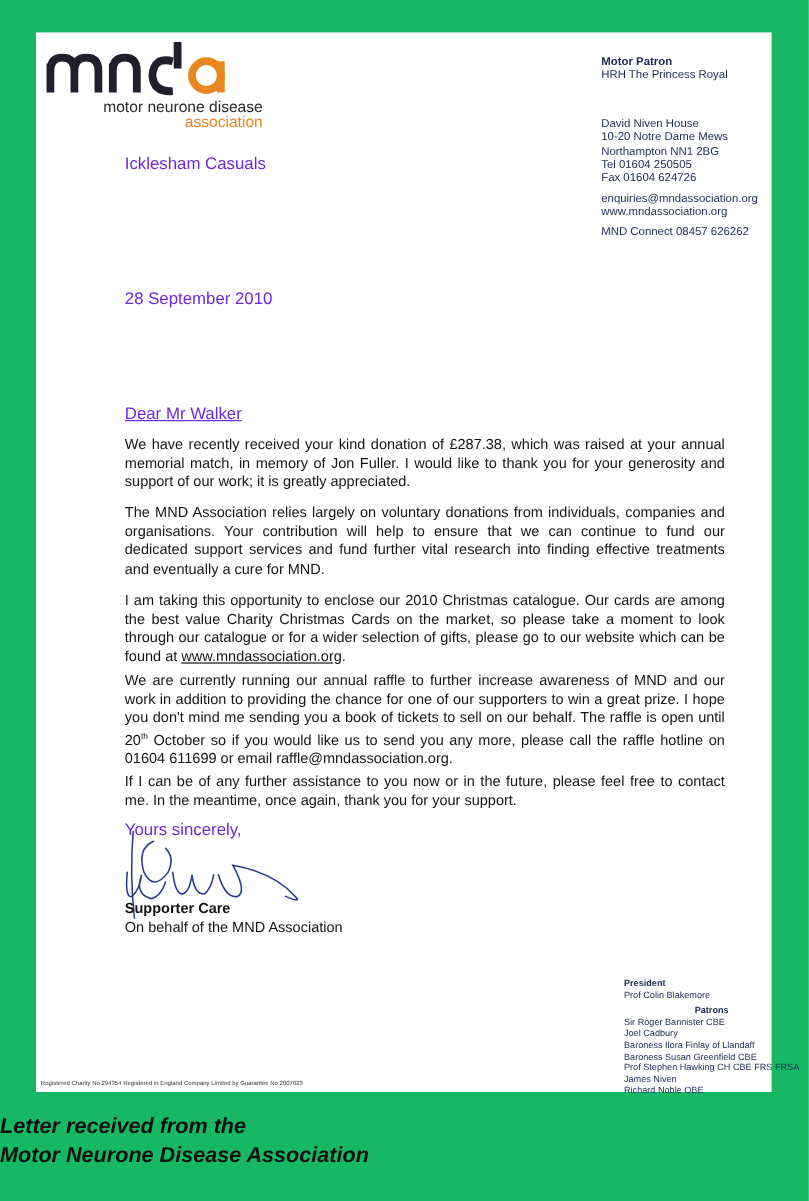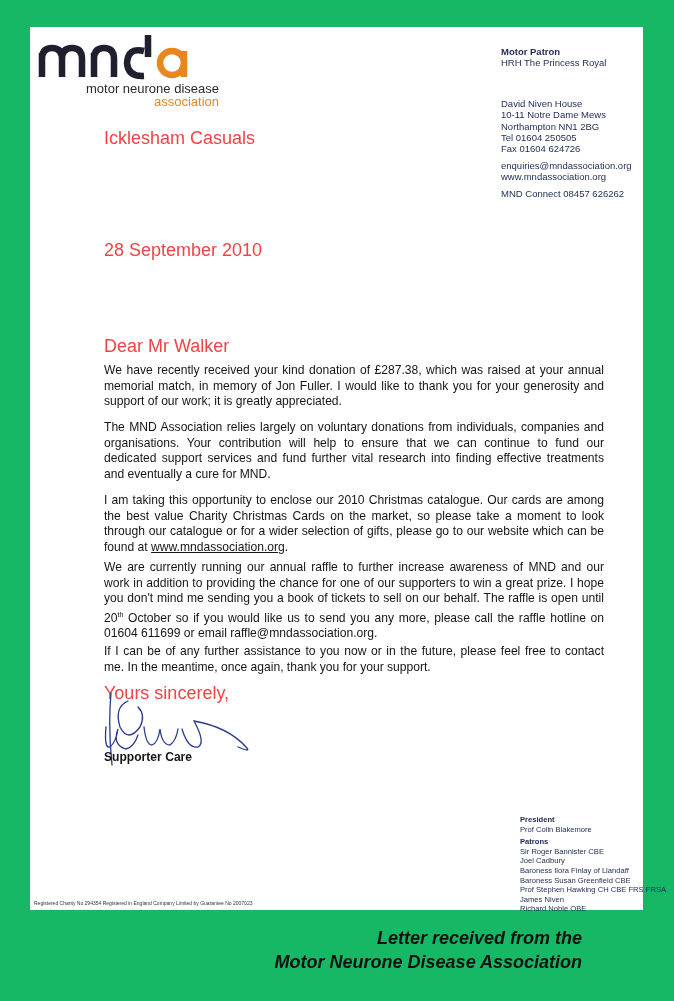--- a/index.html
+++ b/index.html
@@ -28,25 +28,25 @@
   .rightcol {
     position: absolute; left: 471px; top: 19px;
     font-size: 9.5px; line-height: 11.4px; color: #1d2a52;
     white-space: nowrap;
   }
   .rightcol .bold { font-weight: bold; }
   .rightcol .gap1 { margin-top: 29px; }
   .rightcol .gap2 { margin-top: 5px; }
   .letter {
     position: absolute; left: 74px;
-    font-size: 18px; color: #ef4444;
+    font-size: 14px; color: #6d28d9;
   }
   .recipient { top: 101px; }
   .date { top: 213px; }
-  .salutation { top: 309px; }
+  .salutation { top: 309px; text-decoration: underline; }
   .para {
     position: absolute; left: 74px; width: 500px;
     font-size: 12.1px; line-height: 15.5px; color: #151515;
     text-align: justify;
   }
   .p1 { top: 336px; }
   .p2 { top: 393px; }
   .p3 { top: 466px; }
   .p4 { top: 533px; }
   .p5 { top: 617px; }
@@ -58,28 +58,28 @@
     font-size: 12.1px; line-height: 15.5px; color: #151515;
   }
   .signer .b { font-weight: bold; }
   .footer-right {
     position: absolute; left: 470px; top: 788px;
     font-size: 7.6px; line-height: 9.6px; color: #1d2a52;
     white-space: nowrap;
     margin-left: 20px;
   }
   .footer-right .b { font-weight: bold; }
-  .footer-right .gap { margin-top: 3px; }
+  .footer-right .gap { margin-top: 3px; text-align: center; }
   .regline {
     position: absolute; left: 4px; top: 873px;
     font-size: 5px; color: #333; white-space: nowrap;
   }
   .caption {
     position: absolute; left: 0; top: 926px; width: 582px;
-    text-align: right;
+    text-align: left;
     font-family: "Liberation Sans", sans-serif;
     font-weight: bold; font-style: italic;
     font-size: 18px; line-height: 24px; color: #111;
   }
 </style>
 </head>
 <body>
 
 <div class="paper">
 
@@ -103,21 +103,21 @@
 
   <div class="tagline">
     <div>motor neurone disease</div>
     <div class="l2">association</div>
   </div>
 
   <div class="rightcol">
     <div class="bold">Motor Patron</div>
     <div>HRH The Princess Royal</div>
     <div class="gap1">David Niven House</div>
-    <div>10-11 Notre Dame Mews</div>
+    <div>10-20 Notre Dame Mews</div>
     <div>Northampton NN1 2BG</div>
     <div>Tel 01604 250505</div>
     <div>Fax 01604 624726</div>
     <div class="gap2">enquiries@mndassociation.org</div>
     <div>www.mndassociation.org</div>
     <div class="gap2">MND Connect 08457 626262</div>
   </div>
 
   <div class="letter recipient">Icklesham Casuals</div>
   <div class="letter date">28 September 2010</div>
@@ -136,20 +136,21 @@
       <path d="M13 6 Q10 40 14 78"></path>
       <path d="M8 40 Q6 62 12 60 Q18 55 20 42 Q14 58 28 62 Q36 60 40 48"></path>
       <path d="M30 14 Q16 20 22 40 Q30 56 42 40 Q48 28 40 20"></path>
       <path d="M46 40 Q48 58 54 58 Q60 56 62 42 Q64 58 72 58 Q78 54 80 42"></path>
       <path d="M84 42 Q90 62 100 60 Q108 56 96 34 Q130 40 148 60 Q154 66 140 60"></path>
     </g>
   </svg>
 
   <div class="signer">
     <div class="b">Supporter Care</div>
+    <div>On behalf of the MND Association</div>
   </div>
 
   <div class="footer-right">
     <div class="b">President</div>
     <div>Prof Colin Blakemore</div>
     <div class="b gap">Patrons</div>
     <div>Sir Roger Bannister CBE</div>
     <div>Joel Cadbury</div>
     <div>Baroness Ilora Finlay of Llandaff</div>
     <div>Baroness Susan Greenfield CBE</div>

